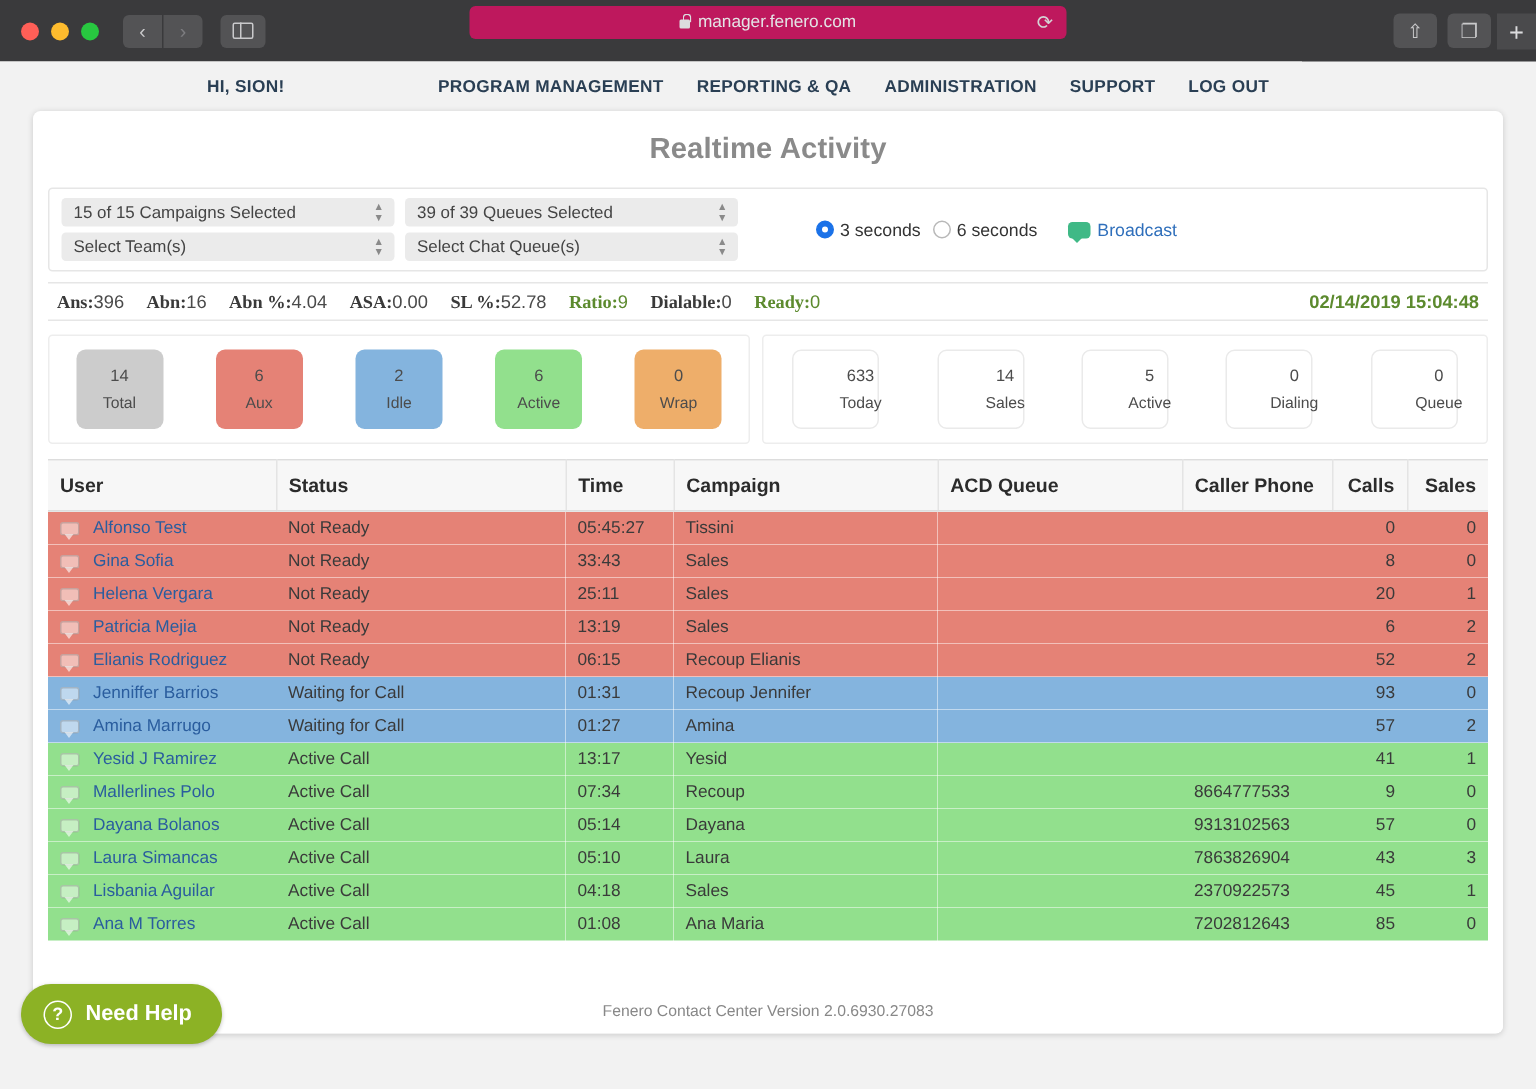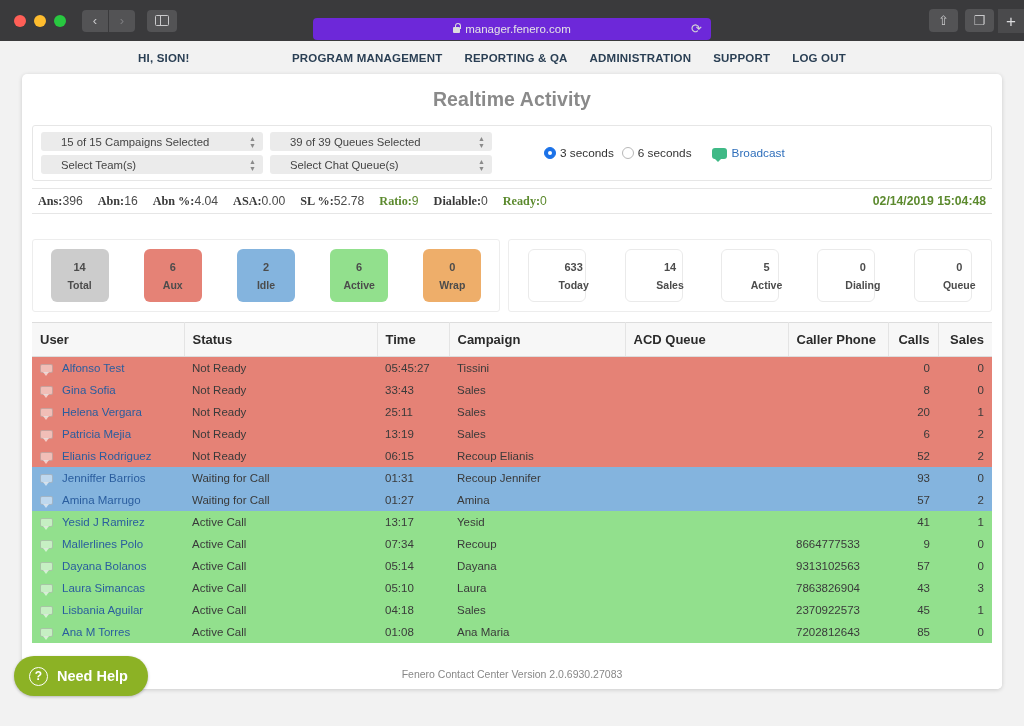--- a/index.html
+++ b/index.html
@@ -38,23 +38,23 @@
   .sb-glyph {
     width: 14px; height: 11px; border: 1.3px solid #c9c9cb; border-radius: 1.5px;
     position: relative;
   }
   .sb-glyph::after {
     content: ""; position: absolute; left: 4px; top: -1px; bottom: -1px;
     width: 1.3px; background: #c9c9cb;
   }
 
   .url-bar {
-    position: absolute; left: 313px; top: 18px;
+    position: absolute; left: 313px; top: 4px;
     width: 398px; height: 22px;
-    background: #6d28d9; border-radius: 4px;
+    background: #be185d; border-radius: 4px;
     display: flex; align-items: center; justify-content: center;
     color: #e4e4e6; font-size: 11.5px;
   }
   .lock-icon {
     width: 7px; height: 6px; background: #dcdcde; border-radius: 1px;
     position: relative; margin-right: 5px; margin-top: 2px;
   }
   .lock-icon::before {
     content: ""; position: absolute; left: 1.3px; top: -4px;
     width: 4.4px; height: 4.5px;
@@ -113,21 +113,21 @@
     padding: 0 8px;
   }
   .selects-grid {
     display: grid; grid-template-columns: 222px 222px;
     gap: 4px 7px;
   }
   .fake-select {
     height: 19px; background: #ebebeb;
     border-radius: 3px;
     display: flex; align-items: center;
-    padding: 0 20px;
+    padding: 0 8px;
     font-size: 11.3px; color: #444;
     position: relative; cursor: pointer;
   }
   .fake-select .caret {
     position: absolute; right: 7px; top: 50%; transform: translateY(-50%);
     font-size: 7px; color: #8a8a8a; line-height: 1;
     display: flex; flex-direction: column; gap: 1px;
   }
 
   .refresh-opts {
@@ -166,22 +166,22 @@
   }
   .stat { margin-right: 15px; white-space: nowrap; }
   .stat .k { font-weight: bold; color: #3a3a3a; font-family: Liberation Serif, serif; }
   .stat .v { color: #4a4a4a; }
   .stat.green .k, .stat.green .v { color: #5c8a2e; }
   .stat.green .k { font-weight: bold; }
   .clock { margin-left: auto; color: #5c8a2e; font-weight: bold; font-size: 12.2px; }
 
   
   .tiles-row {
-    margin: 25px 10px 0 10px;
-    display: flex; gap: 8px; font-weight: bold;
+    margin: 9px 10px 0 10px;
+    display: flex; gap: 8px;
   }
   .tiles-box {
     border: 1px solid #ededed; border-radius: 3px;
     padding: 9px 0; display: flex; justify-content: space-around;
     align-items: center;
   }
   .tiles-box.left { width: 468px; }
   .tiles-box.right { flex: 1; }
   .tile {
     width: 58px; height: 53px; border-radius: 6px;

